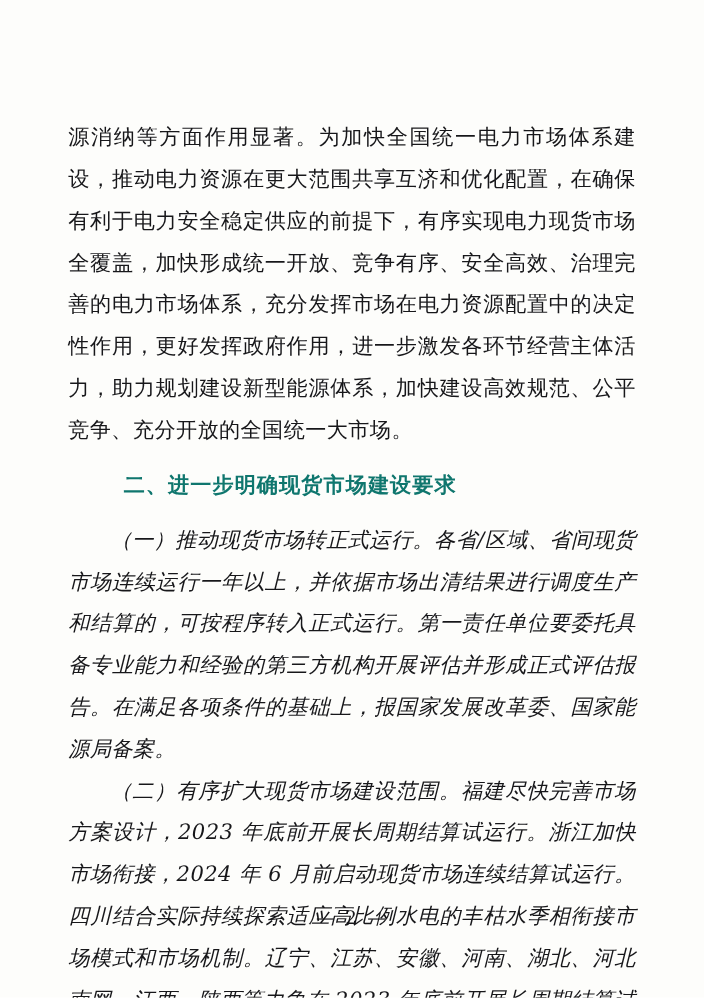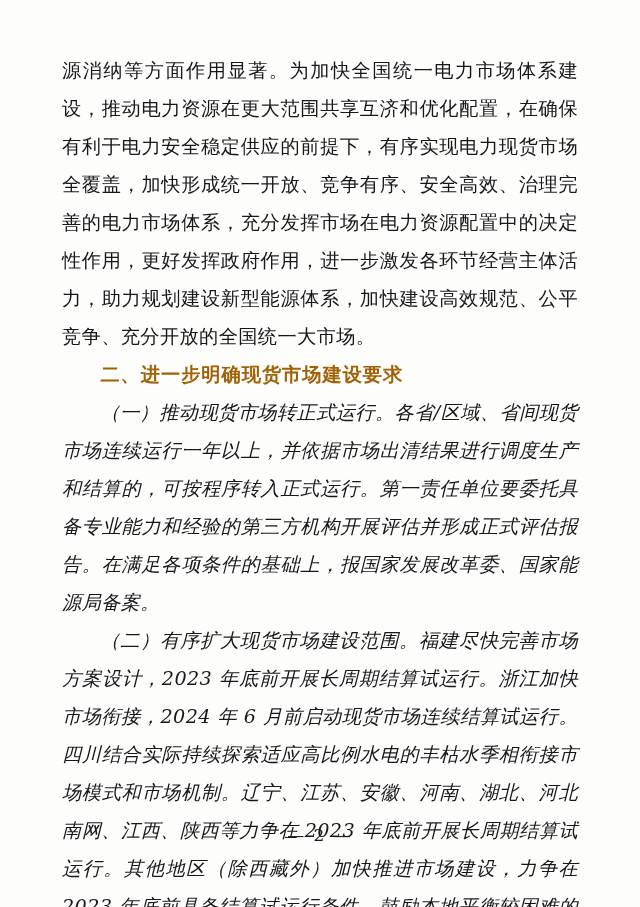--- a/index.html
+++ b/index.html
@@ -13,44 +13,44 @@
     font-family: "DejaVu Serif", "Liberation Serif", serif;
     color: #1a1a1a;
     overflow: hidden;
   }
   .page {
     position: relative;
     width: 640px;
     height: 907px;
     background: #fdfdfb;
     box-sizing: border-box;
-    padding: 52px 62px 0 62px;
+    padding: 106px 62px 0 62px;
   }
   .doc-body {
     font-size: 19.2px;
     line-height: 38px;
     letter-spacing: 0.4px;
     text-align: justify;
     text-justify: inter-ideograph;
     color: #17171a;
   }
   .para {
     margin: 0;
     text-indent: 0;
   }
   .para.indent {
     text-indent: 2em;
     font-style: italic;
   }
   .heading {
-    margin: 0;
+    margin: 12px;
     text-indent: 2em;
     font-weight: bold;
     letter-spacing: 1px;
-    color: #a16207;
+    color: #0f766e;
   }
   .footer {
     position: absolute;
     left: 0;
     right: 0;
     bottom: 62px;
     text-align: center;
     font-size: 17px;
     letter-spacing: 2px;
     color: #17171a;

